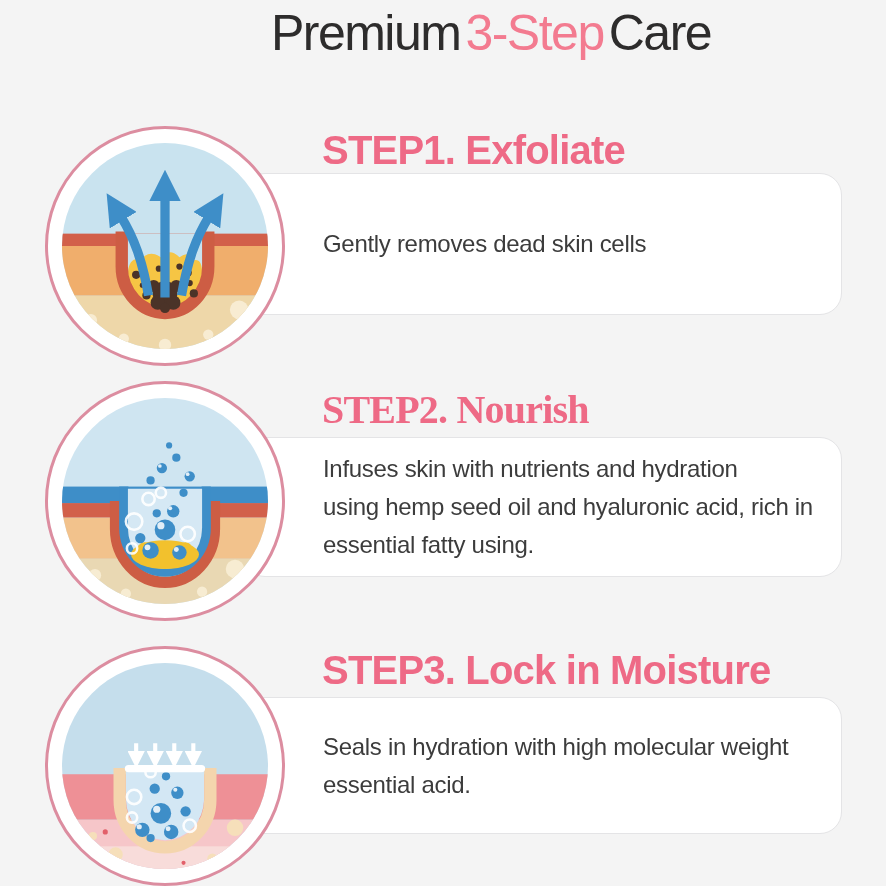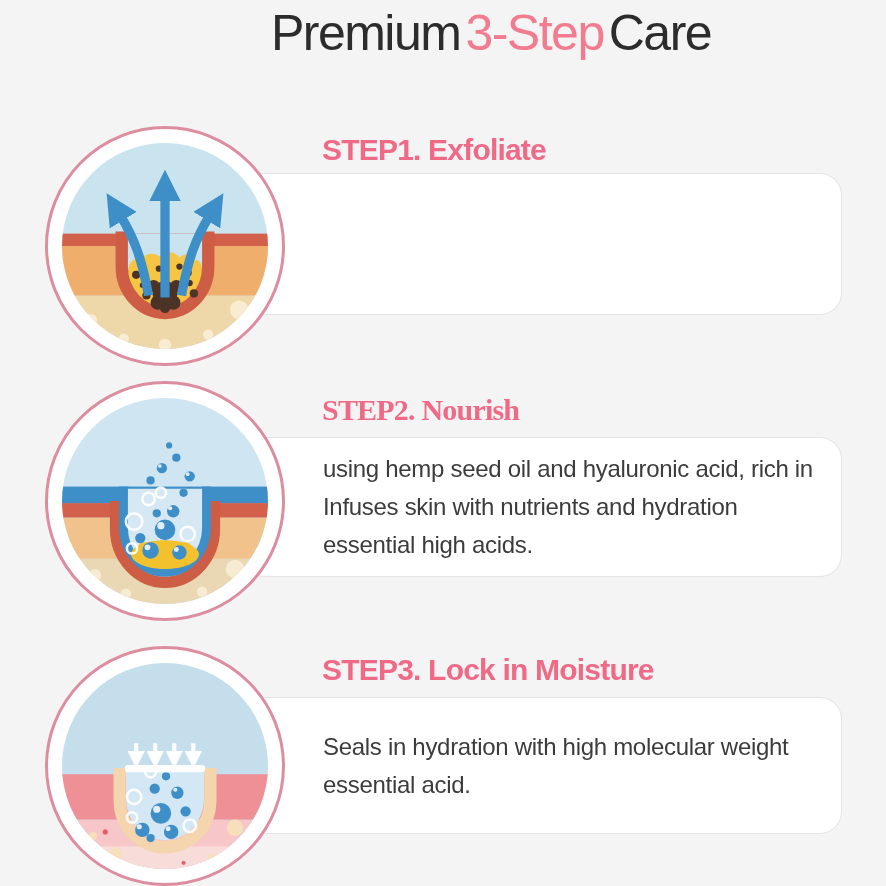--- a/index.html
+++ b/index.html
@@ -23,21 +23,21 @@
   .card{
     position:absolute;left:243px;width:599px;background:var(--card-bg);
     border:1.5px solid var(--card-border);border-radius:22px;box-sizing:border-box;
     display:flex;flex-direction:column;justify-content:center;padding-left:79px;
   }
   .card .line{
     display:block;font-size:24px;line-height:38px;color:var(--body-text);
     letter-spacing:-0.3px;
   }
   .heading{
-    position:absolute;left:322px;margin:0;font-size:30px;font-weight:bold;
+    position:absolute;left:322px;margin:0;font-size:40px;font-weight:bold;
     letter-spacing:-0.8px;color:var(--heading-pink);line-height:34px;z-index:3;
   }
   .circle{
     position:absolute;left:45px;width:234px;height:234px;border-radius:50%;
     background:#ffffff;border:3px solid var(--ring-pink);z-index:2;
     display:flex;align-items:center;justify-content:center;
   }
   .step1 .circle{top:126px;} .step1 .heading{top:133px;}
   .step1 .card{top:173px;height:142px;}
   .step2 .circle{top:381px;} .step2 .heading{top:393px;font-family:Liberation Serif, serif;}
@@ -49,20 +49,21 @@
 </head>
 <body>
 
 <div class="canvas">
 
   <h1 class="title"><span>Premium</span><span class="hl">3-Step</span><span>Care</span></h1>
 
   <section class="step step1">
     <h2 class="heading">STEP1. Exfoliate</h2>
     <div class="card">
+      <span class="line">Gently removes dead skin cells</span>
     </div>
     <div class="circle">
       <svg class="illus" width="206" height="206" viewBox="0 0 200 200">
         <defs>
           <clipPath id="clip1">
               <circle cx="100" cy="100" r="100"></circle>
             </clipPath>
           <marker id="ahb" viewBox="0 0 10 10" refX="1.5" refY="5" markerWidth="3.4" markerHeight="3.4" orient="auto">
               <path d="M0,0 L10,5 L0,10 Z" fill="#3e8ec8"></path>
             </marker>
@@ -104,23 +105,23 @@
             <path d="M116,148 C122,114 130,92 143,71" marker-end="url(#ahb)"></path>
           </g>
         </g>
       </svg>
     </div>
   </section>
 
   <section class="step step2">
     <h2 class="heading">STEP2. Nourish</h2>
     <div class="card">
+      <span class="line">Infuses skin with nutrients and hydration</span>
       <span class="line">using hemp seed oil and hyaluronic acid, rich in</span>
-      <span class="line">Infuses skin with nutrients and hydration</span>
-      <span class="line">essential high acids.</span>
+      <span class="line">essential fatty using.</span>
     </div>
     <div class="circle">
       <svg class="illus" width="206" height="206" viewBox="0 0 200 200">
         <defs>
             <clipPath id="clip2">
               <circle cx="100" cy="100" r="100"></circle>
             </clipPath>
           </defs>
         <g clip-path="url(#clip2)">
           <rect width="200" height="200" fill="#cfe5f1"></rect>

